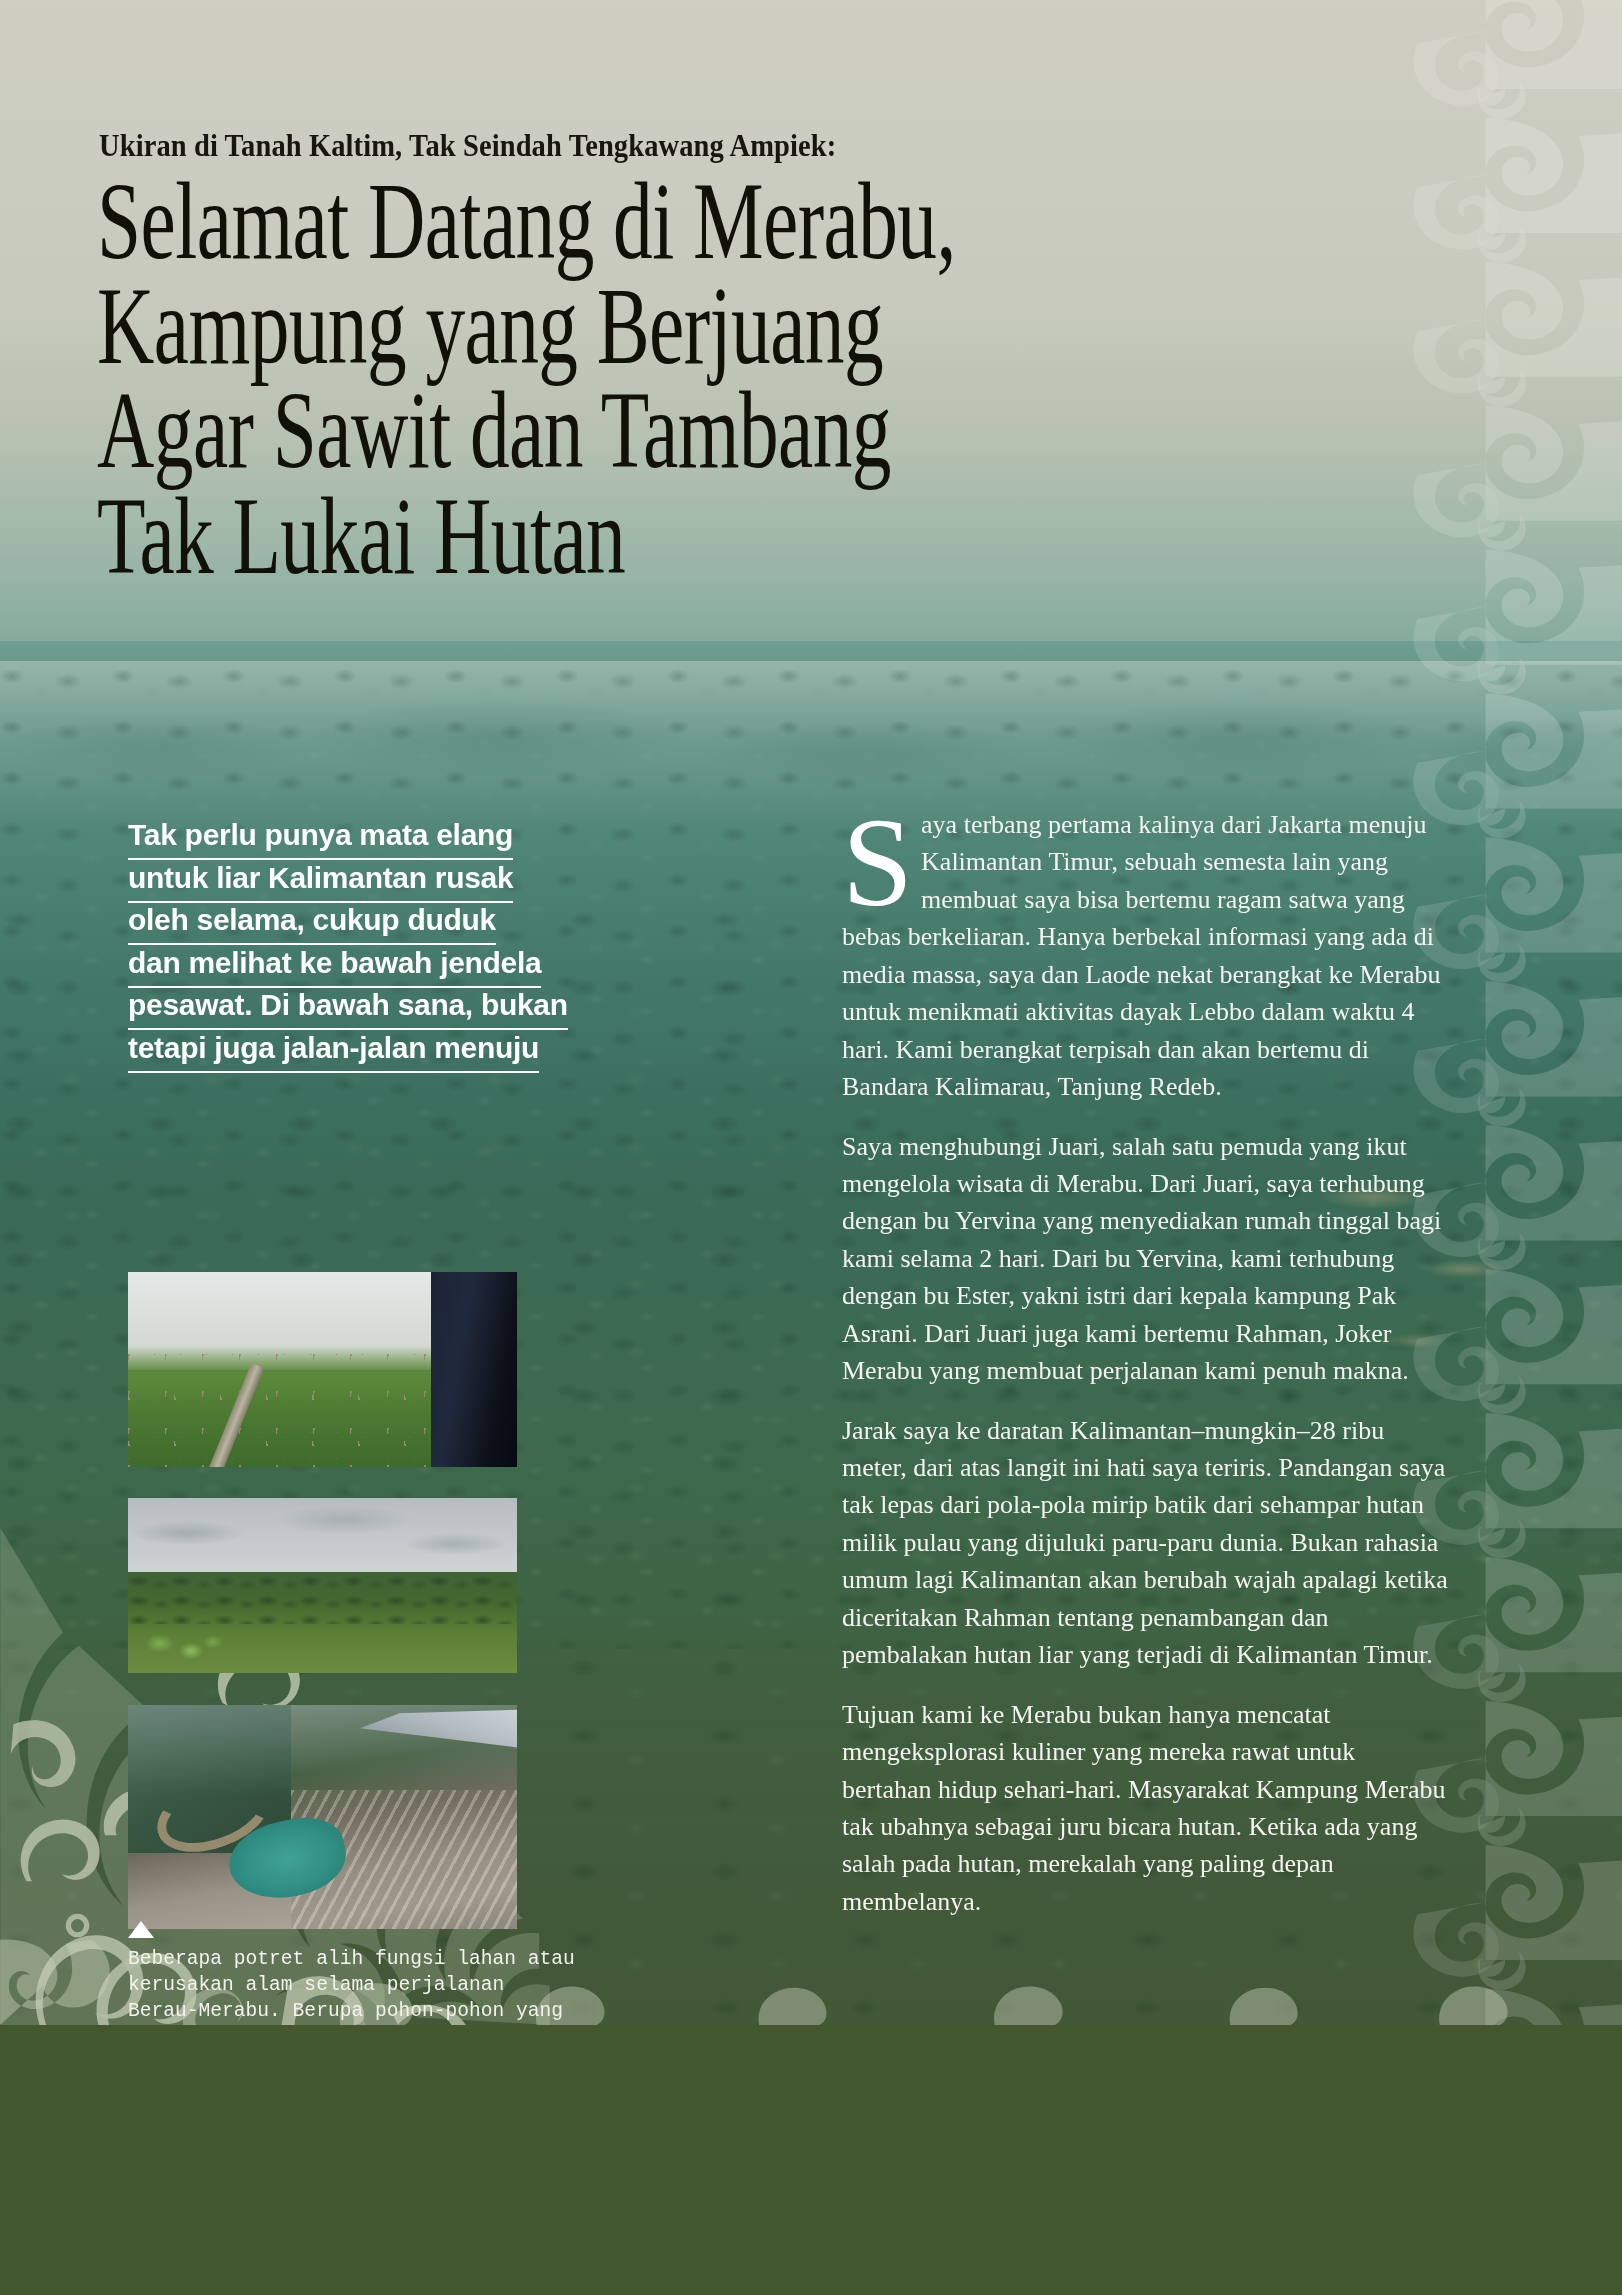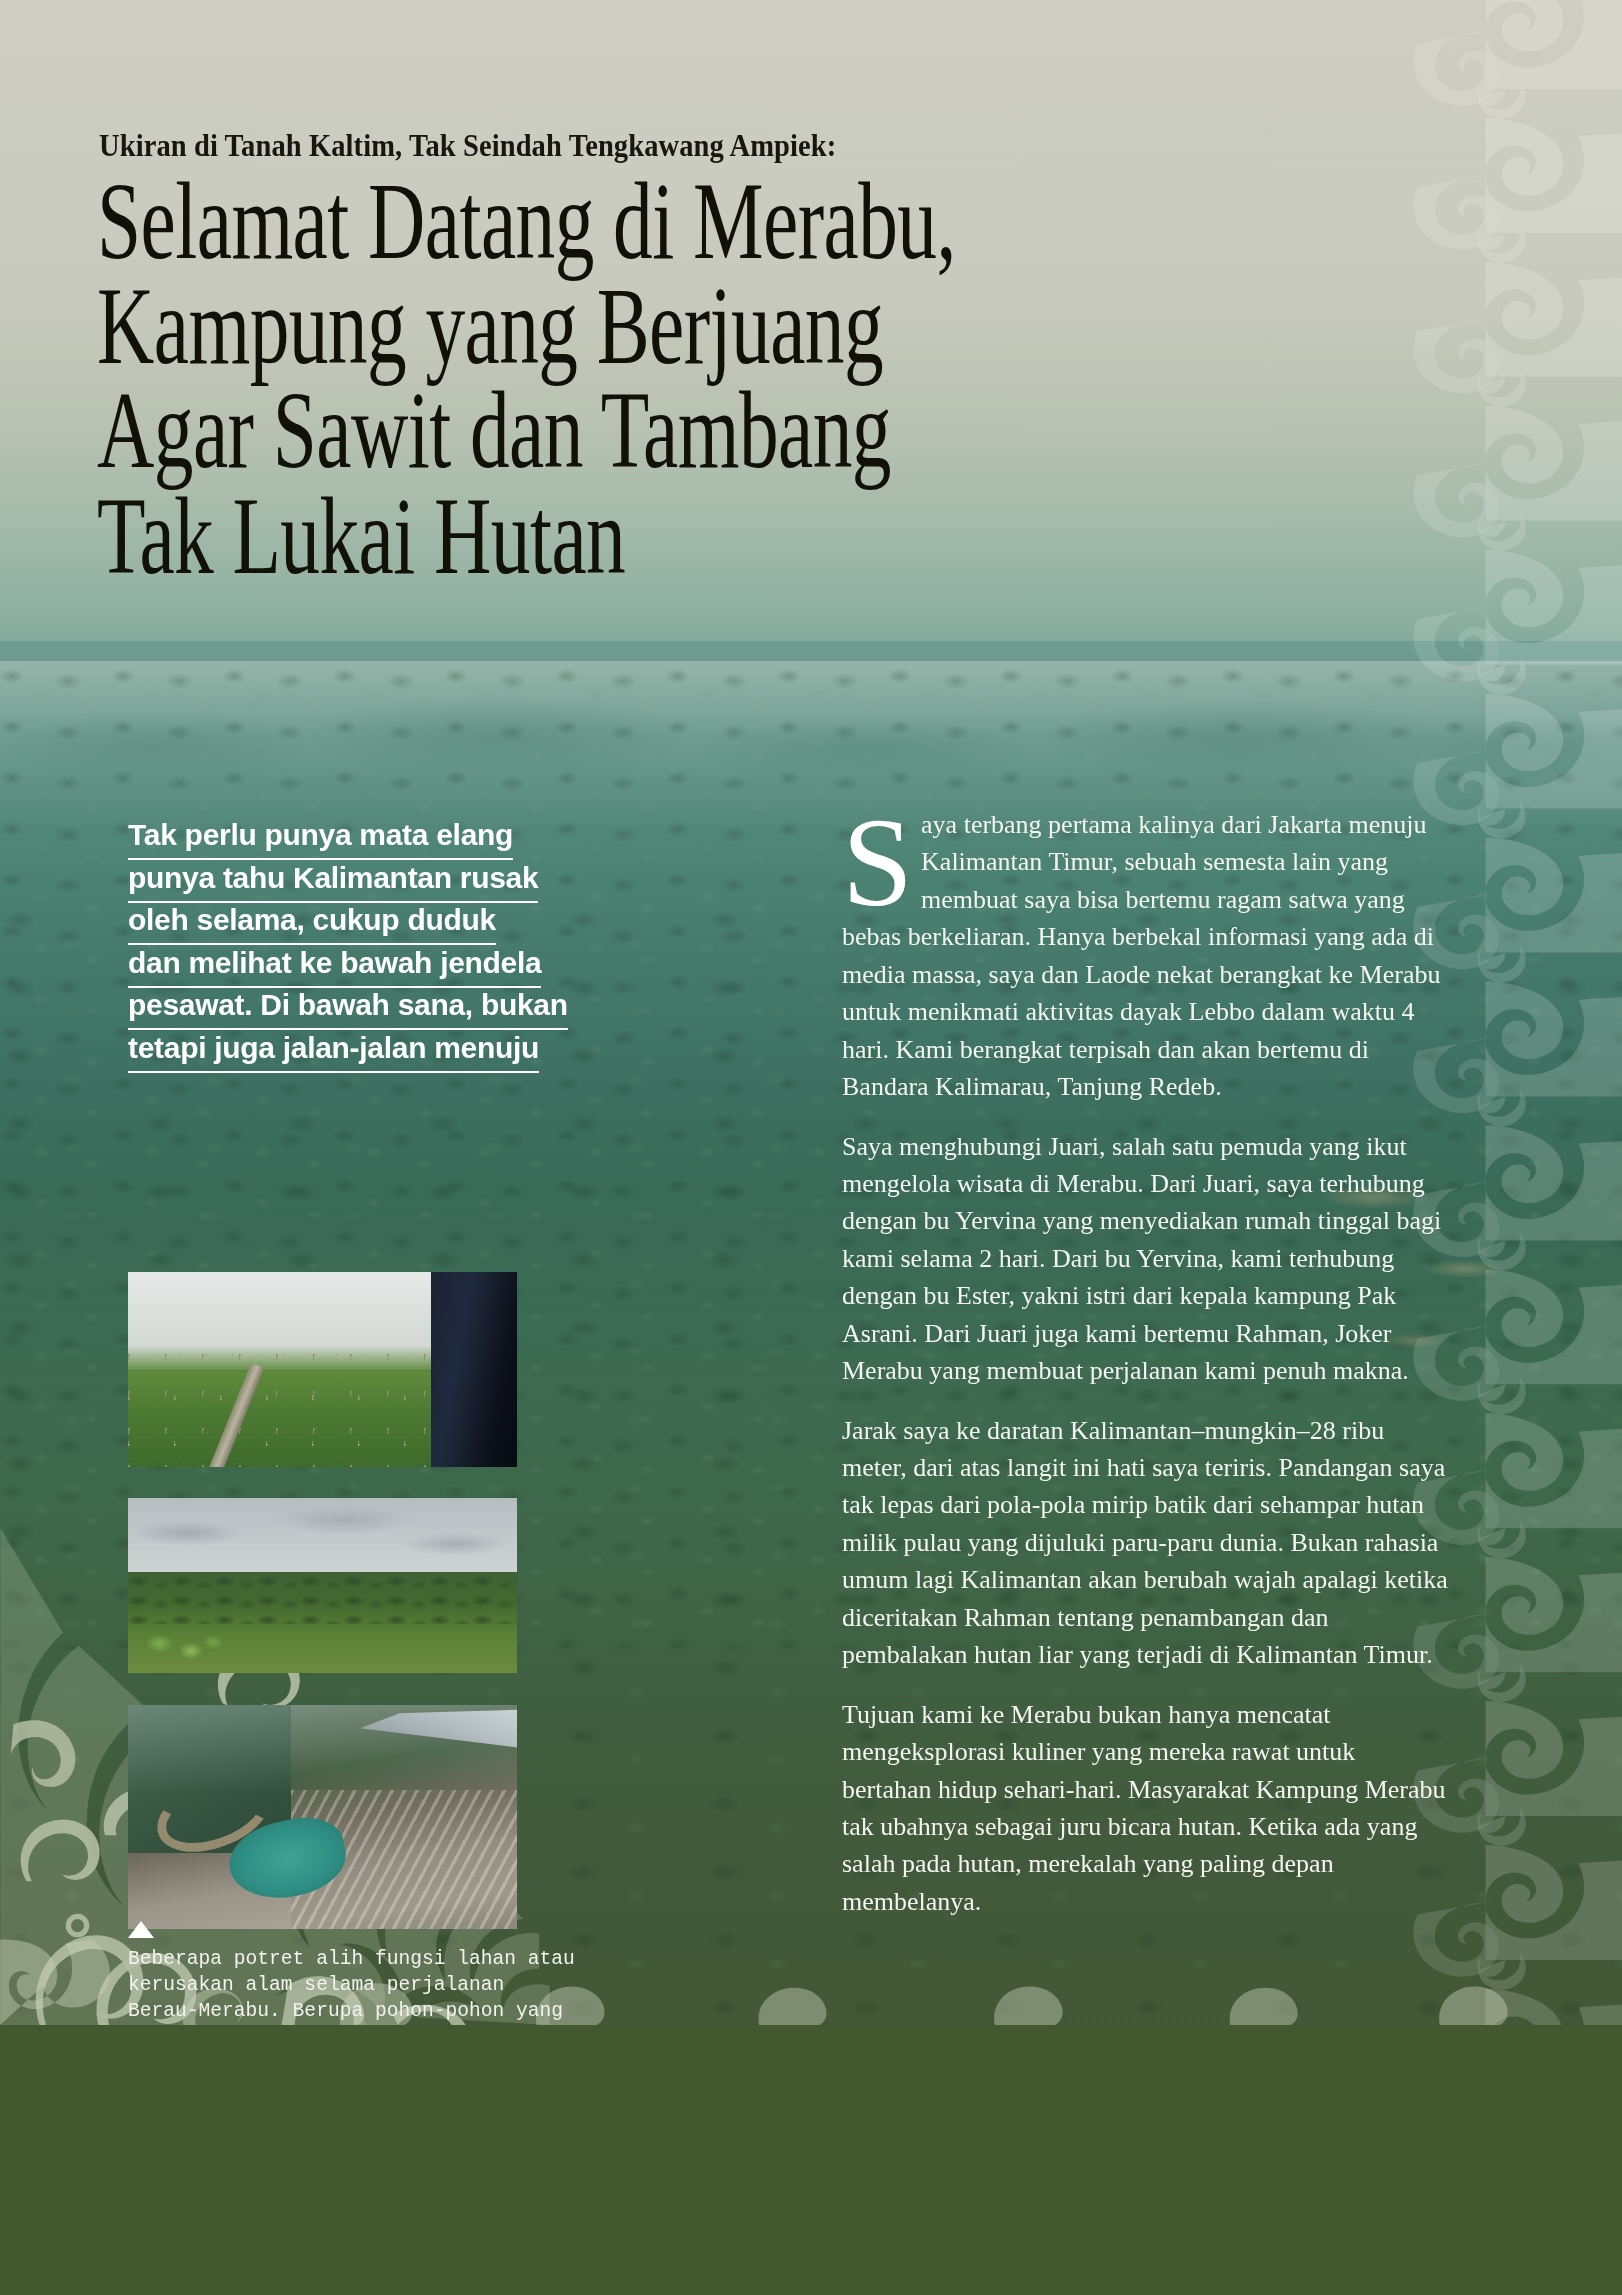--- a/index.html
+++ b/index.html
@@ -425,21 +425,21 @@
   <div class="kicker">Ukiran di Tanah Kaltim, Tak Seindah Tengkawang Ampiek:</div>
   <div class="headline">
     <div>Selamat Datang di Merabu,</div>
     <div>Kampung yang Berjuang</div>
     <div>Agar Sawit dan Tambang</div>
     <div>Tak Lukai Hutan</div>
   </div>
 
   <div class="pullquote" id="pullquote">
       <div><span>Tak perlu punya mata elang</span></div>
-      <div><span>punya tahu Kalimantan rusak</span></div>
+      <div><span>untuk liar Kalimantan rusak</span></div>
       <div><span>oleh selama, cukup duduk</span></div>
       <div><span>dan melihat ke bawah jendela</span></div>
       <div><span>pesawat. Di bawah sana, bukan</span></div>
       <div><span>tetapi juga jalan-jalan menuju</span></div>
     </div>
 
   <div class="photo" id="photo1">
     <div class="sky"></div>
     <div class="ground"></div>
     <div class="debris"></div>

